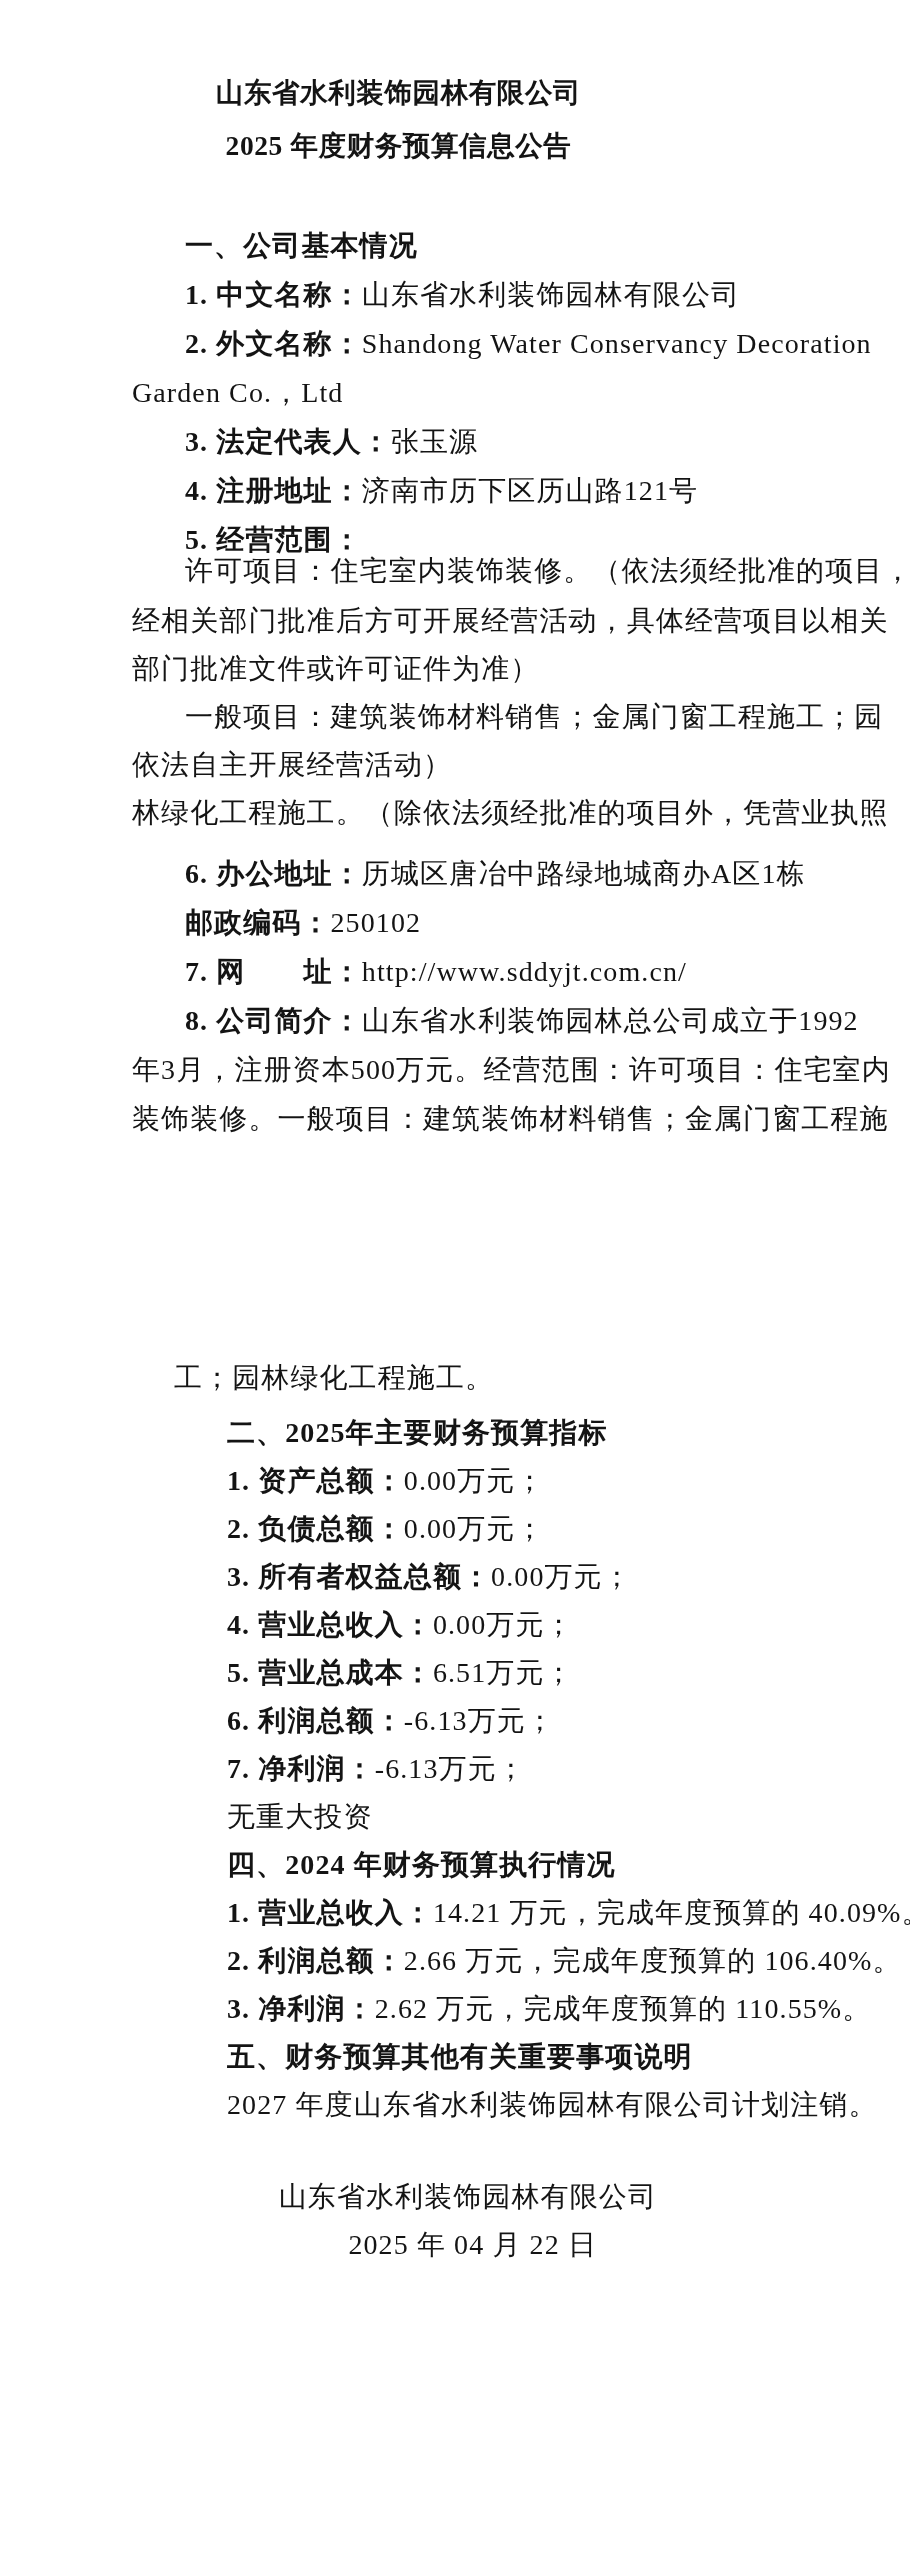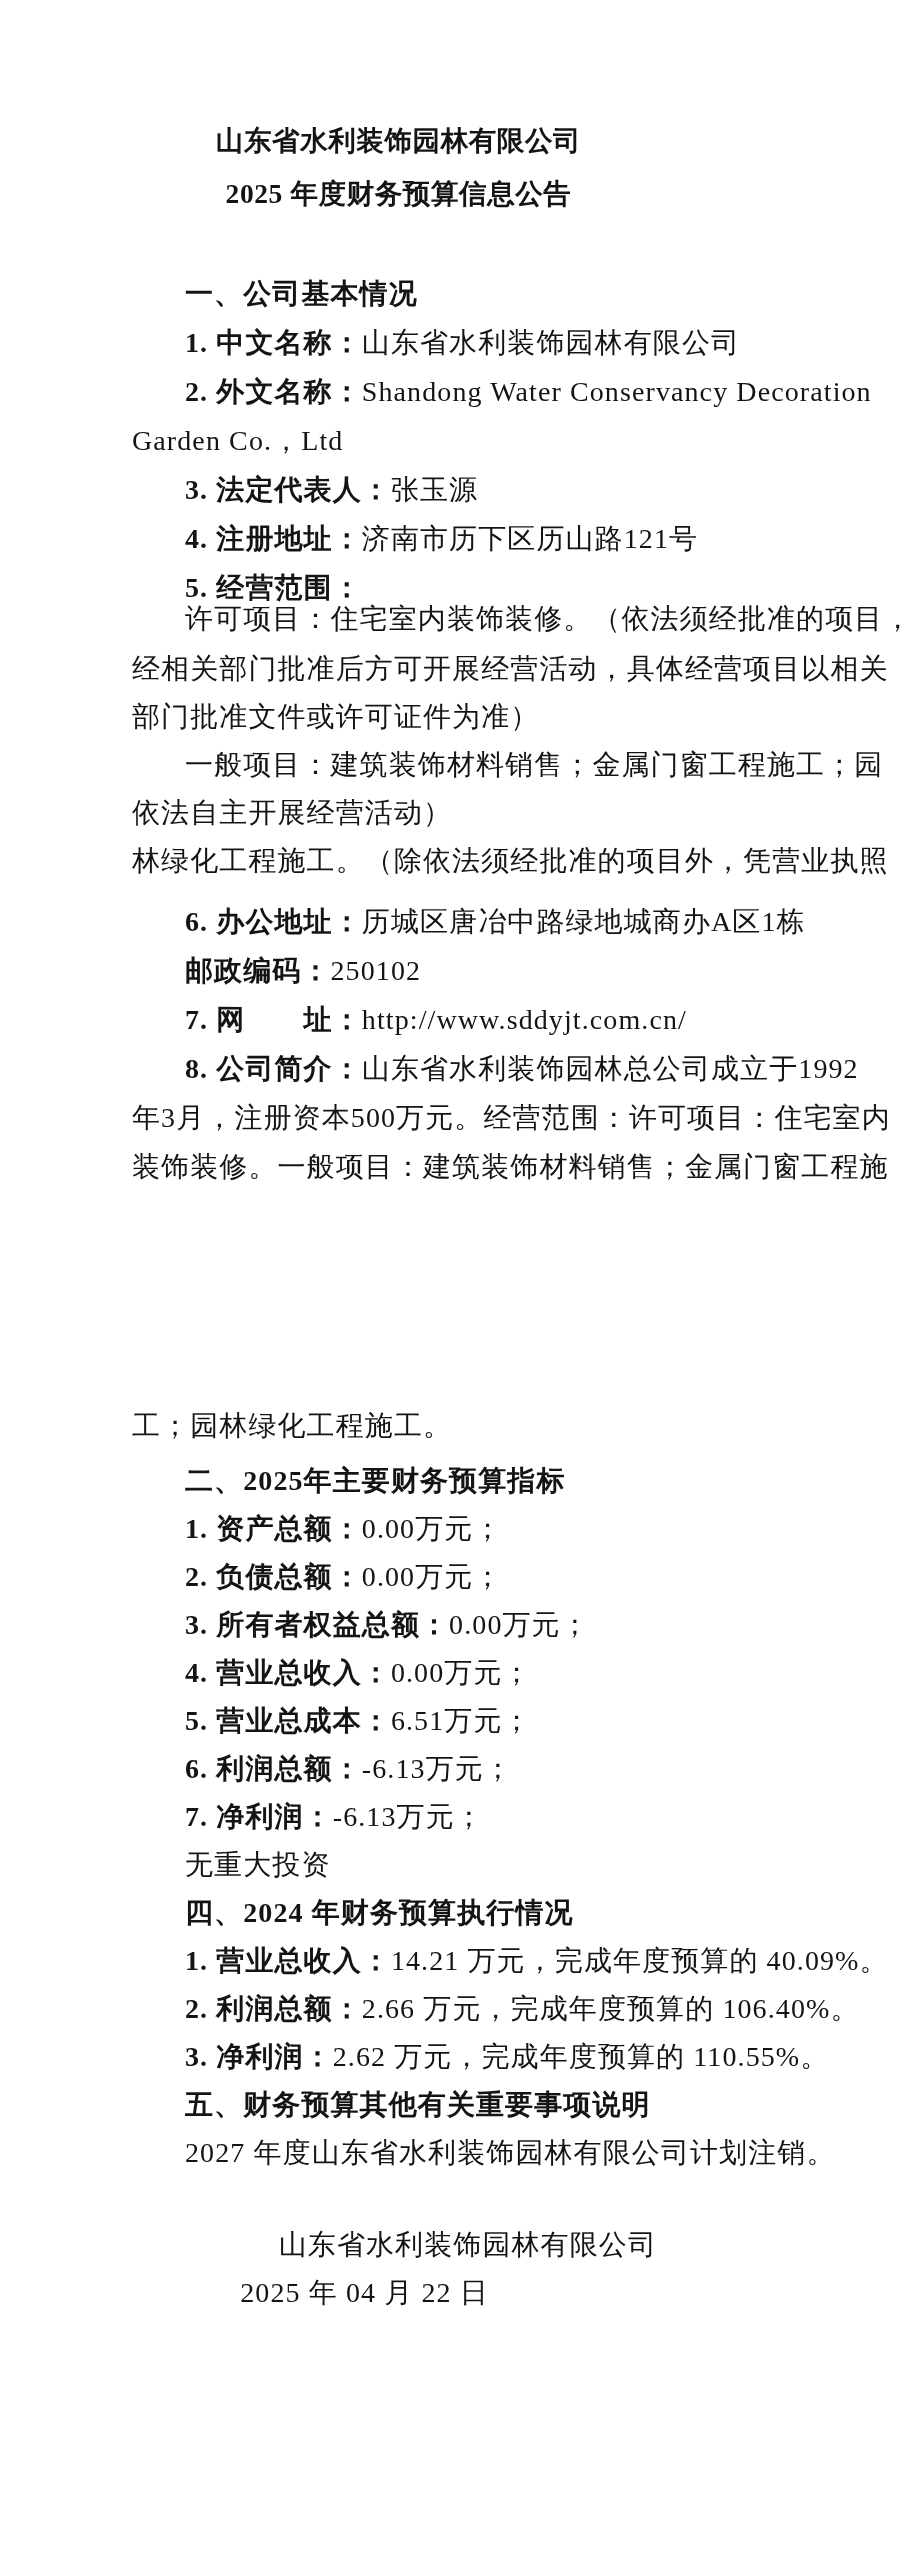--- a/index.html
+++ b/index.html
@@ -7,21 +7,21 @@
     width: 910px;
     height: 2576px;
     background: #ffffff;
     color: #141414;
     overflow: hidden;
     font-family: "Liberation Serif", "DejaVu Serif", serif;
   }
   .doc {
     box-sizing: border-box;
     width: 792px;
-    padding: 114px 127px 0 132px;
+    padding: 66px 127px 0 132px;
   }
   .title {
     font-size: 27.5px;
     font-weight: 700;
     line-height: 53px;
     text-align: center;
     letter-spacing: 0.6px;
     white-space: nowrap;
   }
   .line {
@@ -29,27 +29,27 @@
     line-height: 49px;
     letter-spacing: 1.1px;
     white-space: nowrap;
   }
   .ind { padding-left: 53px; }
   .hd { font-weight: 700; }
   .lb { font-weight: 700; text-align: right; }
   .tight { line-height: 48px; }
   .pullup { margin-top: -15px; font-family: Liberation Mono, monospace; }
   .p1 { margin-top: 49px; }
-  .p2 { margin-top: 211px; }
+  .p2 { margin-top: 211px; margin-left: 42px; }
   .p2 .line { line-height: 48px; }
   .gap-para { height: 11.5px; }
   .gap-sm { height: 7.5px; }
   .gap-sig { height: 44px; }
   .sg { text-align: right; padding-right: 8px; }
-  .dt { text-align: center; padding-right: 68px; }
+  .dt { text-align: right; padding-right: 68px; }
 </style>
 </head>
 <body>
 
 <div class="doc">
   <div class="title">山东省水利装饰园林有限公司</div>
   <div class="title">2025 年度财务预算信息公告</div>
 
   <div id="p1" class="p1">
       <div class="line ind hd"><span>一、公司基本情况</span></div>

